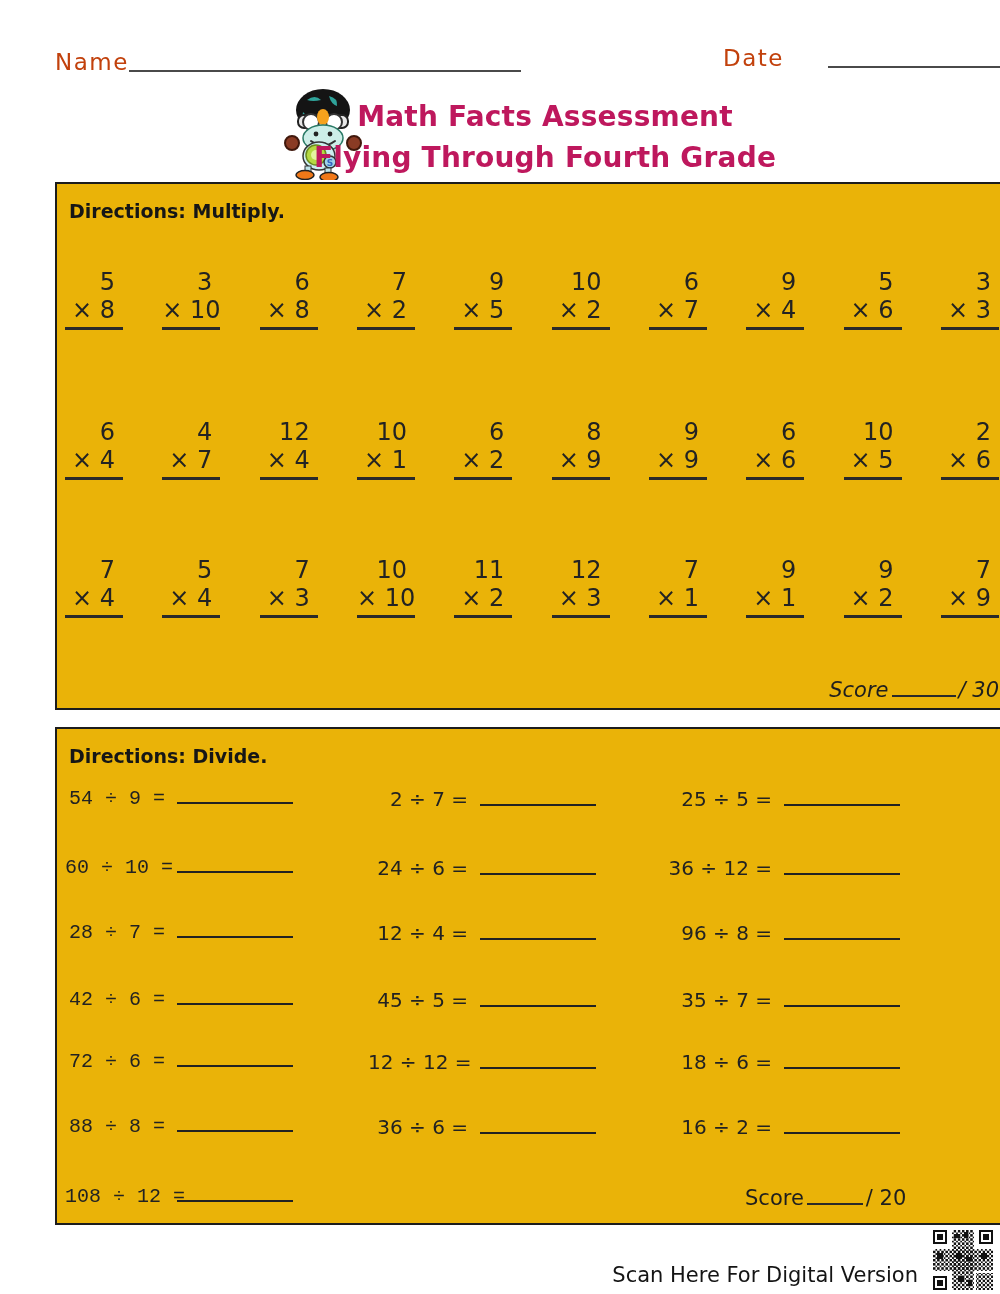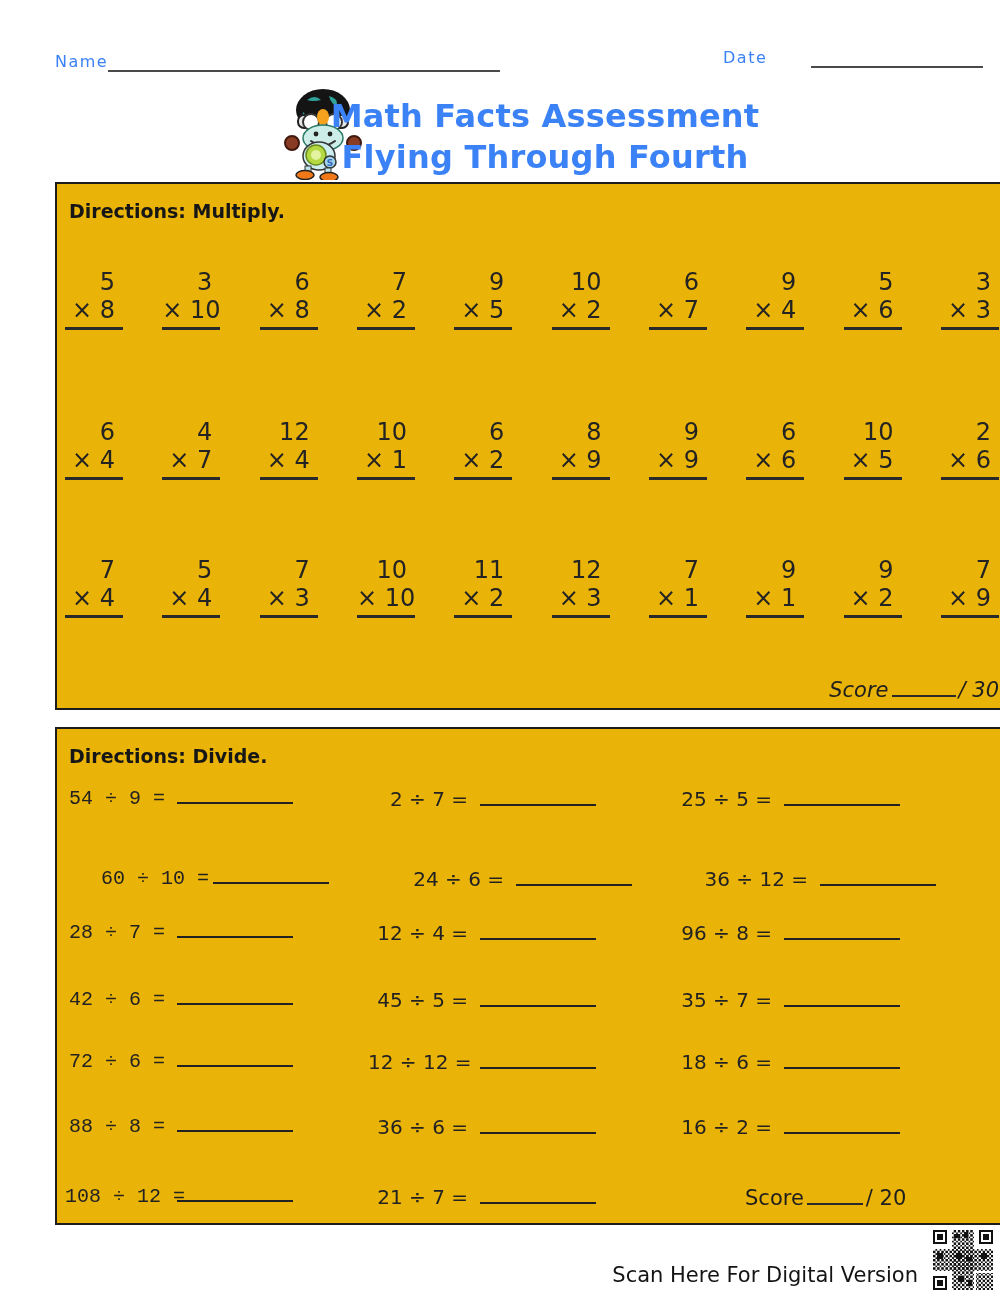--- a/index.html
+++ b/index.html
@@ -2,30 +2,30 @@
 <html><head>
 <meta charset="utf-8">
 <style>
   * { margin:0; padding:0; box-sizing:border-box; }
   html,body { background:#ffffff; }
   body { font-family:"DejaVu Sans", sans-serif; color:#1f1f1f; }
   #page { position:relative; width:1000px; height:1294px; background:#ffffff; overflow:hidden; }
 
   
   .field-row { position:absolute; display:flex; align-items:flex-end; }
-  .field-label { font-size:16px; letter-spacing:1.5px; color:#3b82f6; line-height:20px; }
+  .field-label { font-size:23px; letter-spacing:1.5px; color:#c2410c; line-height:20px; }
   .field-line { display:inline-block; border-bottom:2px solid #4a4a4a; height:20px; }
   #name-row { left:55px; top:52px; }
   #name-row .field-line { width:392px; }
   #date-row { left:723px; top:48px;gap:44px; }
   #date-row .field-line { width:172px; }
 
   
   #title-block { position:absolute; left:300px; top:96px; width:490px; text-align:center; }
-  .title-line { font-size:32px; font-weight:700; color:#3b82f6; line-height:41px; letter-spacing:0.2px; }
+  .title-line { font-size:28px; font-weight:700; color:#be185d; line-height:41px; letter-spacing:0.2px; }
   #mascot { position:absolute; left:283px; top:86px; width:80px; height:94px; }
 
   
   .section-box { position:absolute; left:55px; width:972px; border:2.5px solid #1c1c1c; background:#eab308; }
   #multiply-box { top:182px; height:528px; }
   #divide-box { top:727px; height:498px; }
   .directions { position:absolute; left:12px; top:16px; font-size:19px; font-weight:700; color:#161616; }
 
   
   .mrow { position:absolute; left:0; right:0; display:flex; justify-content:space-between; padding:0 26px 0 8px; }
@@ -42,21 +42,21 @@
   .blank-m { width:64px; }
   .blank-d { width:56px; }
 
   
   .dcell { position:absolute; white-space:nowrap; }
   .dexpr { display:inline-block; font-size:20px; color:#222; text-align:right; }
   .dcol1 .dexpr { width:100px; }
   .dcol2 .dexpr { width:100px; }
   .dcol3 .dexpr { width:105px; }
   .dcol1 { left:8px;font-family:Liberation Mono, monospace; } .dcol2 { left:311px; } .dcol3 { left:610px; }
-  .drow1 { top:58px; } .drow2 { top:138px;margin-left:36px; } .drow3 { top:192px; }
+  .drow1 { top:58px; } .drow2 { top:127px; } .drow3 { top:192px; }
   .drow4 { top:259px; } .drow5 { top:321px; } .drow6 { top:386px; } .drow7 { top:456px; }
   .dline { display:inline-block; width:116px; margin-left:12px; border-bottom:2.5px solid #222; height:1em; }
 
   
   #footer-logo { position:absolute; left:14px; top:1252px; display:flex; align-items:center; }
   #logo-mark { width:46px; height:40px; margin-right:6px; }
   .brand-word { font-size:21px; font-weight:700; letter-spacing:0.5px; }
   .brand-worksheet { color:#3b79e0; }
   .brand-zone { color:#f7a823; margin-left:3px; }
   #scan-text { position:absolute; right:82px; top:1263px; font-size:21px; color:#141414; }
@@ -295,21 +295,20 @@
 
     <div class="dcell dcol1 drow5"><span class="dexpr">72 ÷ 6 =</span><span class="dline"></span></div>
     <div class="dcell dcol2 drow5"><span class="dexpr">12 ÷ 12 =</span><span class="dline"></span></div>
     <div class="dcell dcol3 drow5"><span class="dexpr">18 ÷ 6 =</span><span class="dline"></span></div>
 
     <div class="dcell dcol1 drow6"><span class="dexpr">88 ÷ 8 =</span><span class="dline"></span></div>
     <div class="dcell dcol2 drow6"><span class="dexpr">36 ÷ 6 =</span><span class="dline"></span></div>
     <div class="dcell dcol3 drow6"><span class="dexpr">16 ÷ 2 =</span><span class="dline"></span></div>
 
     <div class="dcell dcol1 drow7"><span class="dexpr">108 ÷ 12 =</span><span class="dline"></span></div>
-    <div class="dcell dcol2 drow7"><span class="dexpr">21 ÷ 7 =</span><span class="dline"></span></div>
 
     <div id="divide-score" class="score-line">
       <span>Score</span><span class="blank blank-d"></span><span>/ 20</span>
     </div>
   </div>
 
 
   <div id="scan-text">Scan Here For Digital Version</div>
 
   <svg id="qr" viewBox="0 0 29 29" shape-rendering="crispEdges">

